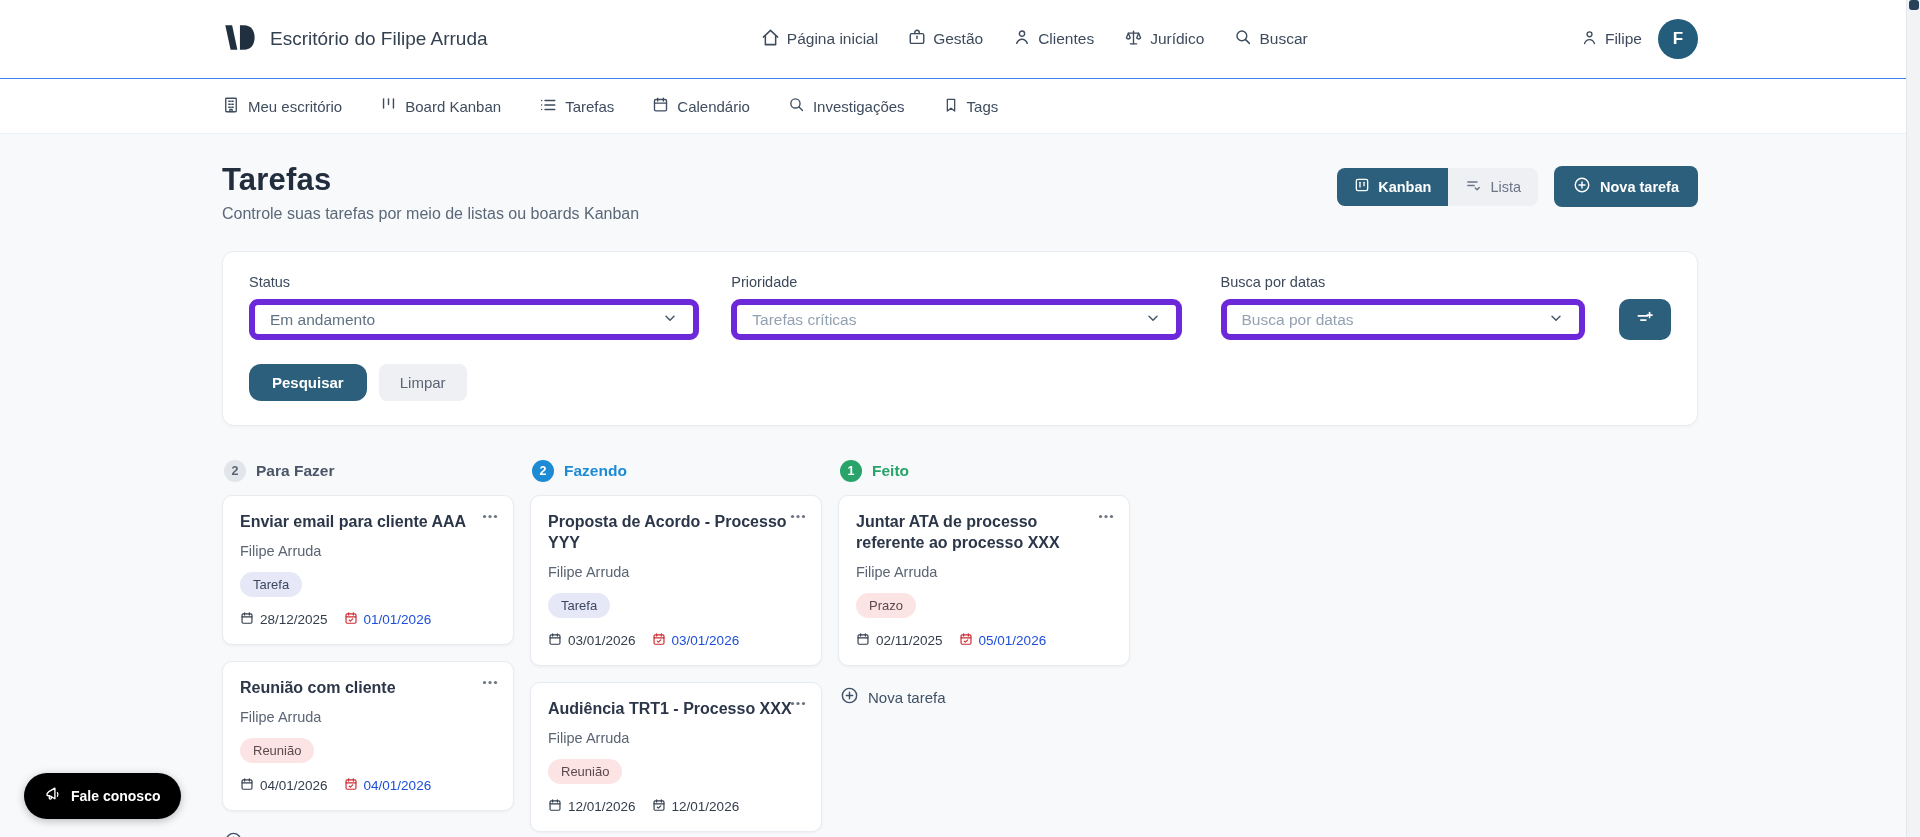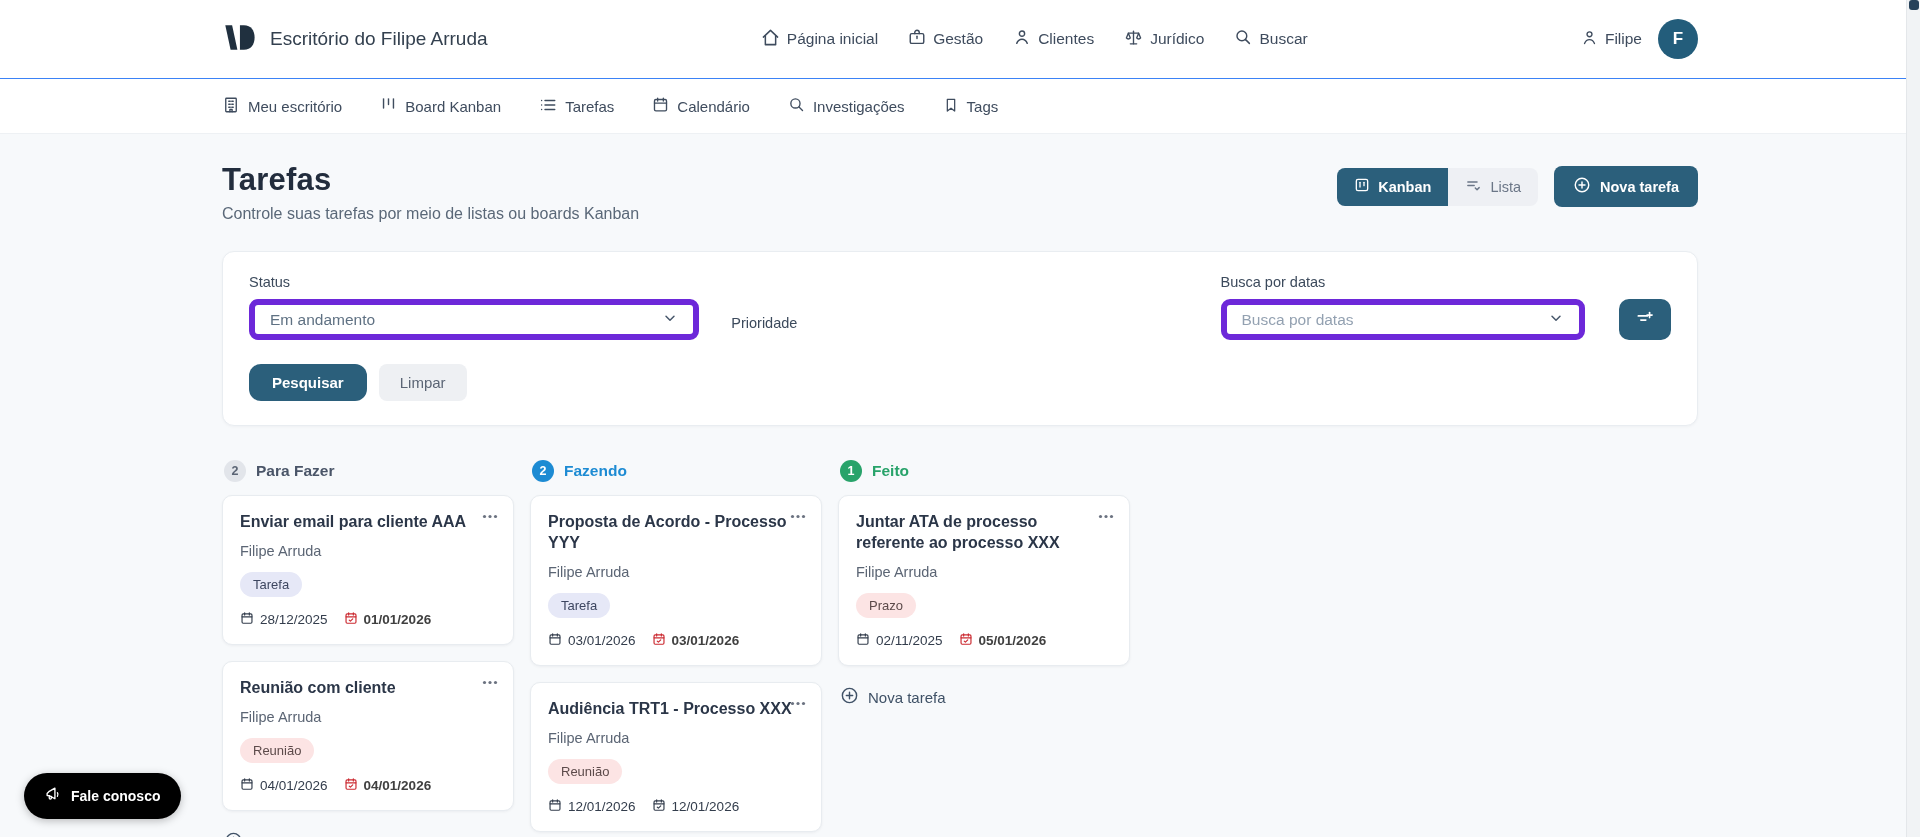--- a/index.html
+++ b/index.html
@@ -80,21 +80,21 @@
     padding:15px 17px 16px; margin-bottom:16px; box-shadow:0 1px 3px rgba(16,24,40,.05); cursor:pointer; }
   .card-menu { position:absolute; top:7px; right:11px; border:none; background:none; cursor:pointer;
     padding:4px; color:#6b7280; }
   .card-title { font-size:16px; font-weight:700; color:#2b3648; line-height:1.32; padding-right:10px; }
   .card-assignee { font-size:14.5px; color:#5b6574; margin-top:11px; }
   .tag { display:inline-block; margin-top:13px; padding:5px 13px; border-radius:14px; font-size:13px; }
   .tag-blue { background:#e6e8f7; color:#3d4660; }
   .tag-pink { background:#fce4e4; color:#5c4a4a; }
   .dates { display:flex; align-items:center; gap:16px; margin-top:14px; }
   .date { display:flex; align-items:center; gap:6px; font-size:13.5px; color:#333d4c; }
-  .date.red { color:#404040; font-weight:700; }
+  .date.red { color:#1d4ed8; font-weight:400; }
   .add-task { display:flex; align-items:center; gap:9px; font-size:15px; color:#3f5166;
     background:none; border:none; cursor:pointer; margin-top:6px; padding:4px 2px; font-family:inherit; }
 
   
   .chat-btn { position:fixed; left:24px; bottom:18px; display:flex; align-items:center; gap:9px;
     background:#000000; color:#fff; border:none; border-radius:999px; padding:13px 21px;
     font-size:14px; font-weight:700; cursor:pointer; box-shadow:0 2px 8px rgba(0,0,0,.25); font-family:inherit; }
   .scrollbar { position:fixed; right:0; top:0; width:14px; height:837px; background:#f1f3f5;
     border-left:1px solid #e4e7ea; }
   .scroll-thumb { position:absolute; top:0; left:2px; width:10px; height:10px; background:#27425a;
@@ -292,20 +292,28 @@
             <span class="val">Em andamento</span>
             <span>
               <svg width="16" height="16" viewBox="0 0 24 24" fill="none" stroke="#46566a" stroke-width="2.2" stroke-linecap="round" stroke-linejoin="round">
                   <path d="m6 9.5 6 6 6-6"></path>
                 </svg>
             </span>
           </div>
         </div>
         <div class="field w-priority">
           <label class="field-label">Prioridade</label>
+          <div class="select">
+            <span class="val placeholder">Tarefas críticas</span>
+            <span>
+              <svg width="16" height="16" viewBox="0 0 24 24" fill="none" stroke="#46566a" stroke-width="2.2" stroke-linecap="round" stroke-linejoin="round">
+                  <path d="m6 9.5 6 6 6-6"></path>
+                </svg>
+            </span>
+          </div>
         </div>
         <div class="field w-dates">
           <label class="field-label">Busca por datas</label>
           <div class="select">
             <span class="val placeholder">Busca por datas</span>
             <span>
               <svg width="16" height="16" viewBox="0 0 24 24" fill="none" stroke="#46566a" stroke-width="2.2" stroke-linecap="round" stroke-linejoin="round">
                   <path d="m6 9.5 6 6 6-6"></path>
                 </svg>
             </span>

